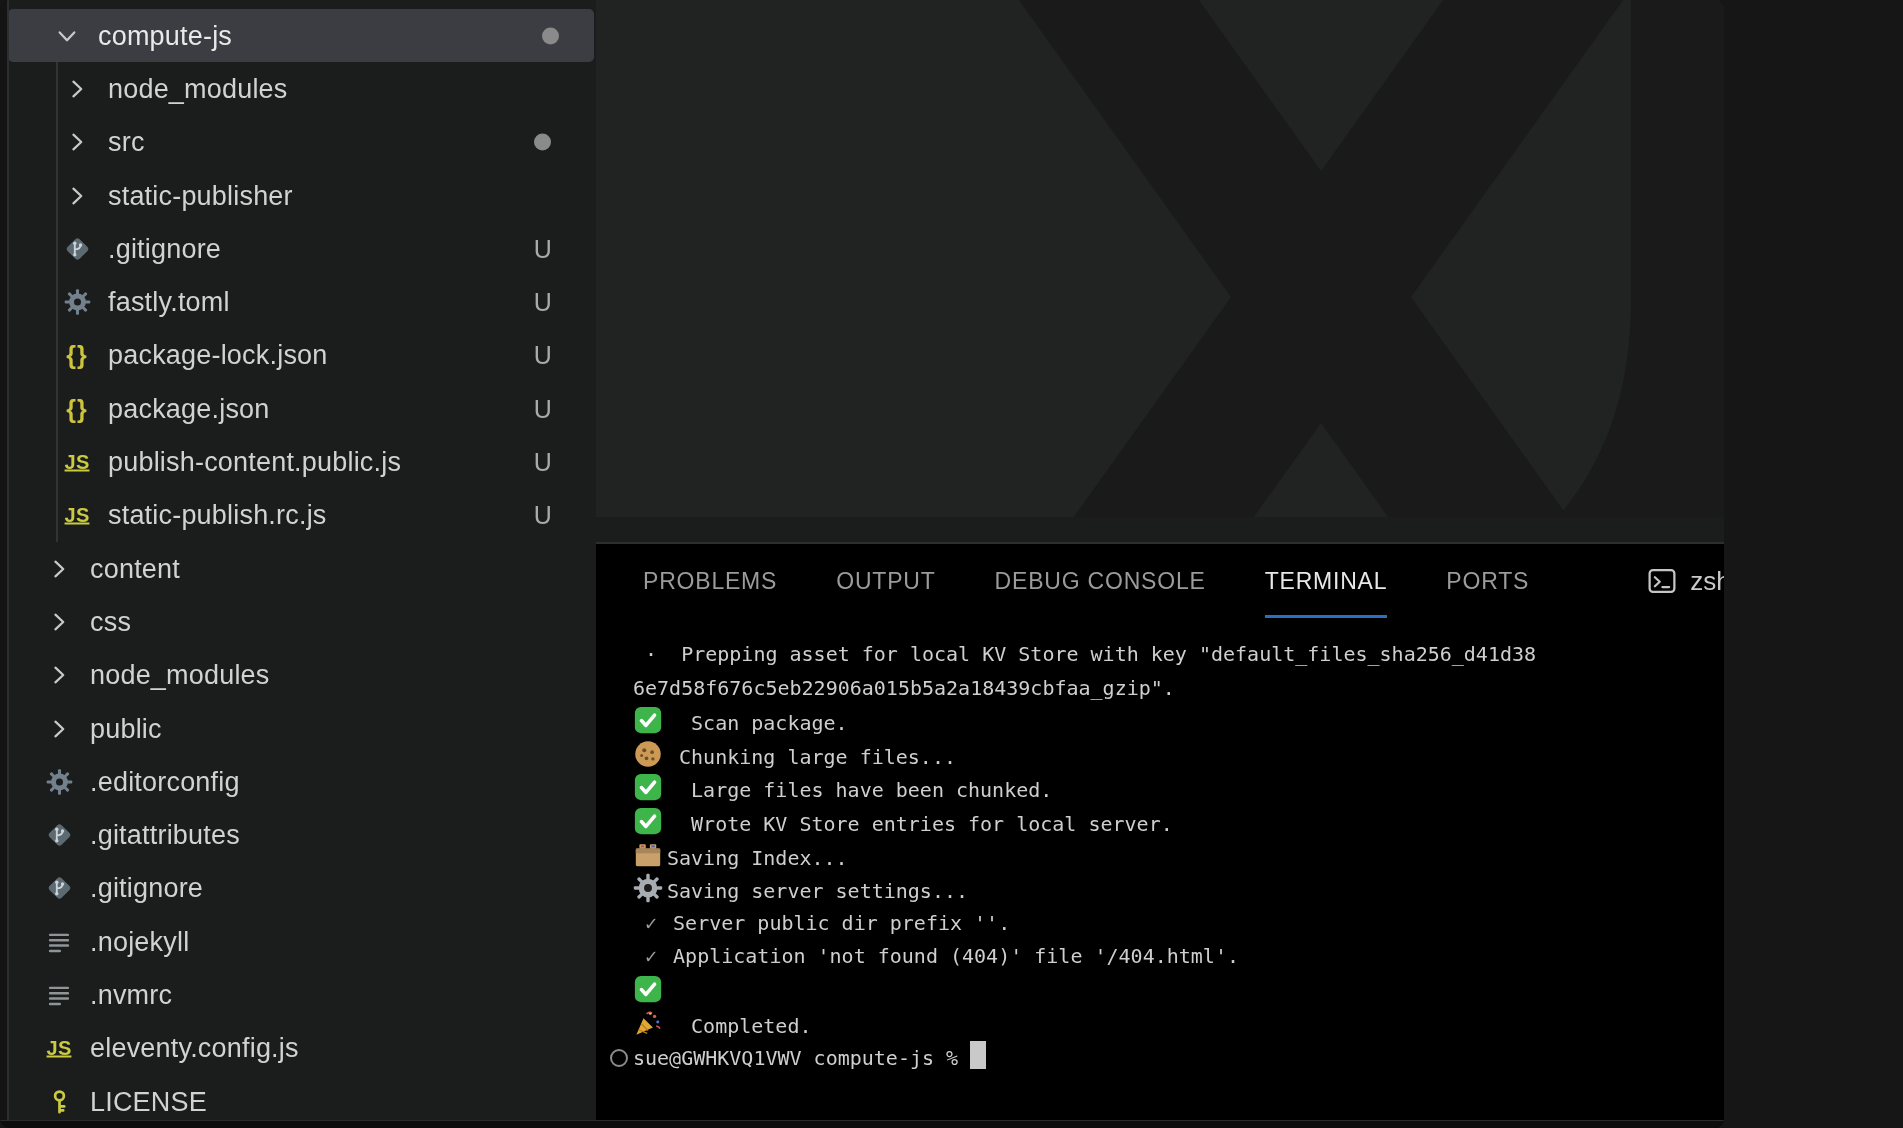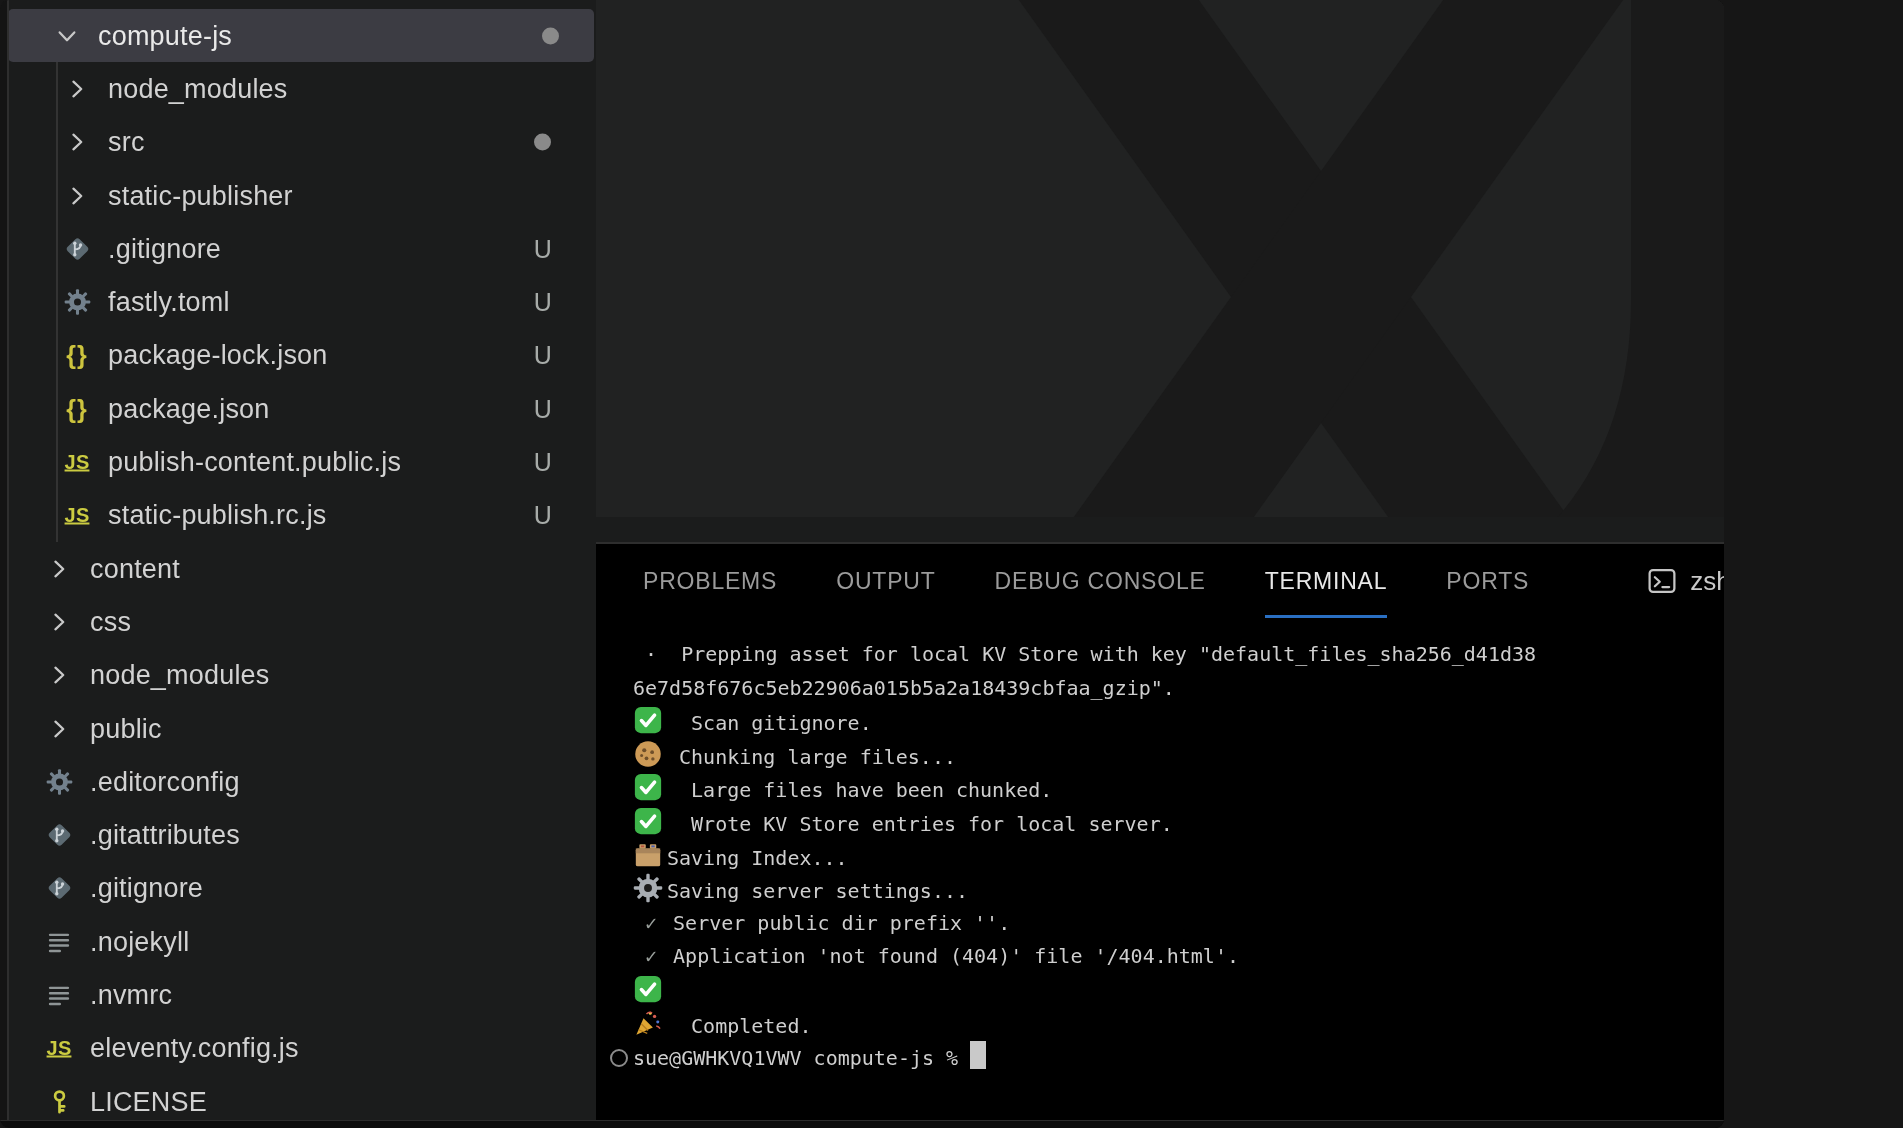--- a/index.html
+++ b/index.html
@@ -292,21 +292,21 @@
         </span>
         <span>zsh - compute-js</span>
       </div>
     </div>
     <div id="term">
         <div class="tline"><span> ·  Prepping asset for local KV Store with key "default_files_sha256_d41d38</span></div>
         <div class="tline"><span>6e7d58f676c5eb22906a015b5a2a18439cbfaa_gzip".</span></div>
         <div class="tline"><span class="emo"><svg width="30" height="30" viewBox="0 0 16 16">
               <rect x="1" y="1" width="14" height="14" rx="3.2" fill="#3db54a"></rect>
               <path d="M4.5 8.3l2.4 2.6 4.6-5.5" stroke="#fff" stroke-width="1.9" fill="none" stroke-linecap="round" stroke-linejoin="round"></path>
-            </svg></span><span>  Scan gitignore.</span></div>
+            </svg></span><span>  Scan package.</span></div>
         <div class="tline"><span class="emo"><svg width="30" height="30" viewBox="0 0 16 16">
               <circle cx="8" cy="8" r="6.8" fill="#cd9a56"></circle>
               <circle cx="6" cy="6" r="1.1" fill="#6f4f2a"></circle>
               <circle cx="10.2" cy="7" r="1" fill="#6f4f2a"></circle>
               <circle cx="7.2" cy="10.3" r="1" fill="#6f4f2a"></circle>
               <circle cx="10.6" cy="10.6" r=".9" fill="#6f4f2a"></circle>
               <circle cx="4.6" cy="8.8" r=".8" fill="#6f4f2a"></circle>
             </svg></span><span> Chunking large files...</span></div>
         <div class="tline"><span class="emo"><svg width="30" height="30" viewBox="0 0 16 16">
               <rect x="1" y="1" width="14" height="14" rx="3.2" fill="#3db54a"></rect>

